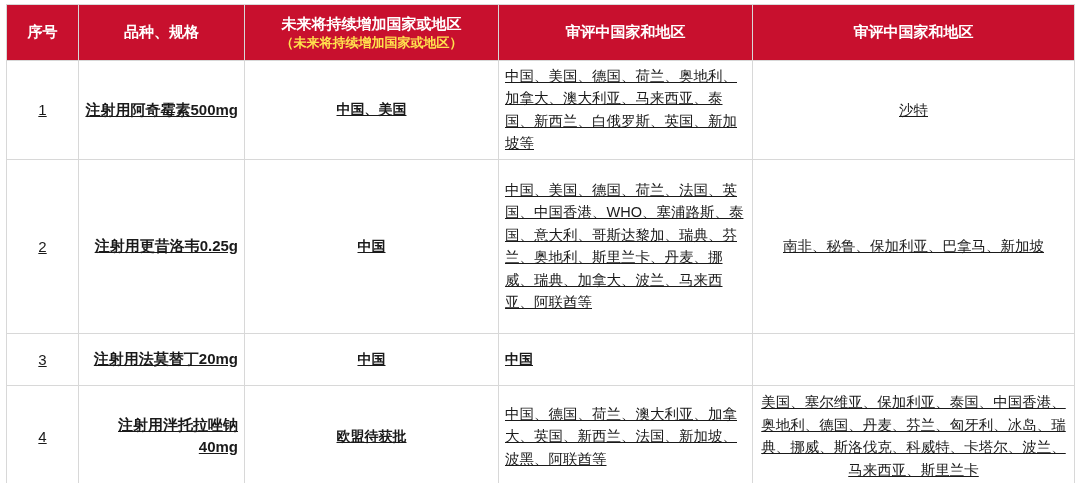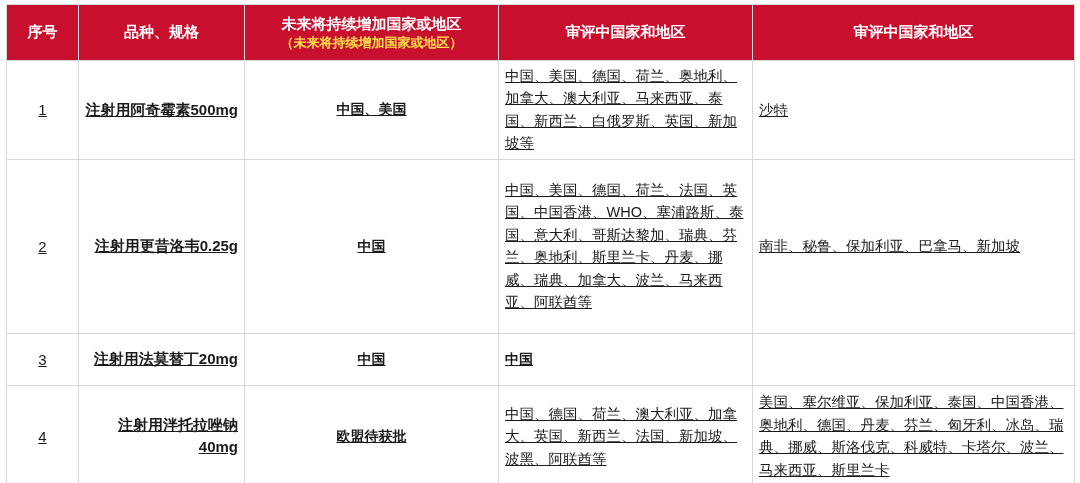--- a/index.html
+++ b/index.html
@@ -68,21 +68,21 @@
   }
   td.col-supply {
     text-align: center;
     font-weight: bold;
     font-size: 14px;
   }
   td.col-approved {
     text-align: left;
   }
   td.col-review {
-    text-align: left;
+    text-align: center;
   }
   
   col.c1 { width: 72px; }
   col.c2 { width: 166px; }
   col.c3 { width: 254px; }
   col.c4 { width: 254px; }
   col.c5 { width: 322px; }
 
   .row-1 td { height: 96px; }
   .row-2 td { height: 174px; }

